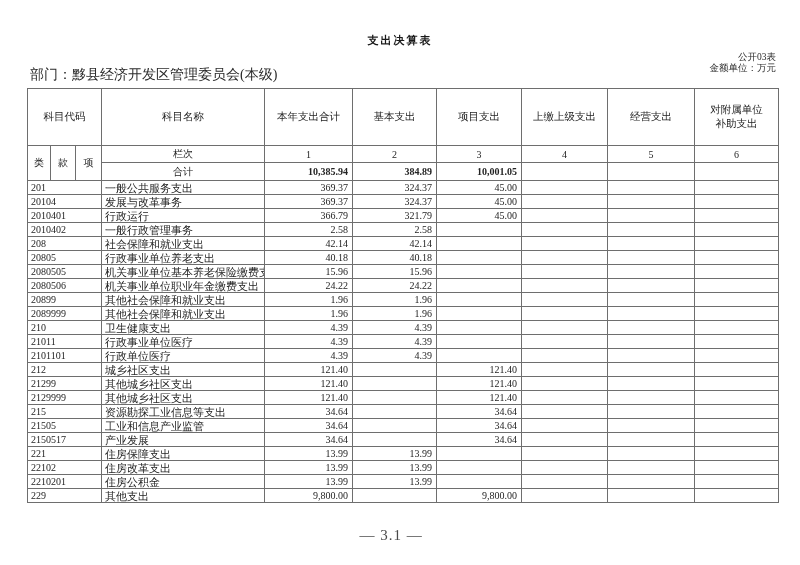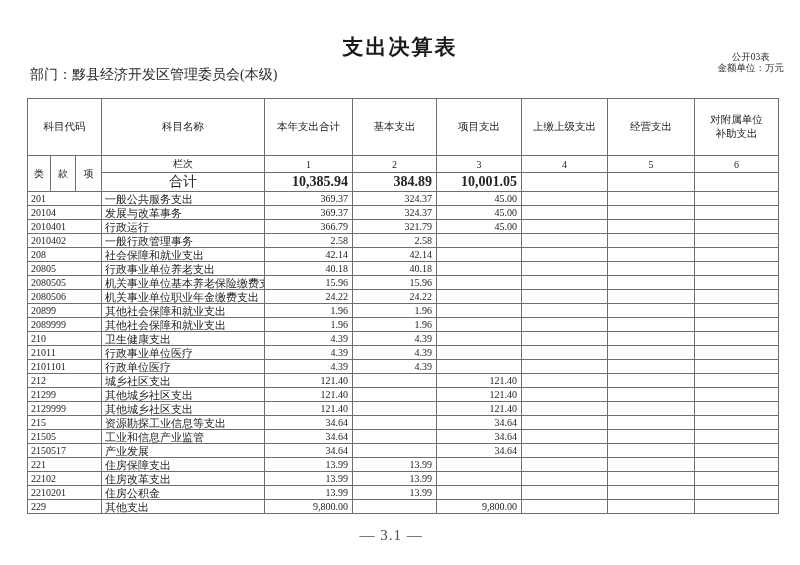--- a/index.html
+++ b/index.html
@@ -6,50 +6,50 @@
   html, body { background: #ffffff; }
   body {
     width: 800px; height: 565px; position: relative; overflow: hidden;
     font-family: "Liberation Serif", "DejaVu Serif", serif;
     color: #222222;
   }
   .page { position: absolute; inset: 0; background: #ffffff; }
 
   .title {
     position: absolute; left: 0; right: 0; top: 33px;
-    text-align: center; font-size: 21px; font-weight: bold;
+    text-align: center; font-size: 11px; font-weight: bold;
     letter-spacing: 2px; color: #1a1a1a;
   }
   .meta-right {
-    position: absolute; right: 16px; top: 52px;
-    text-align: center; font-size: 9.5px; line-height: 11px; color: #2a2a2a;
+    position: absolute; right: 24px; top: 52px;
+    text-align: right; font-size: 9.5px; line-height: 11px; color: #2a2a2a;
   }
   .dept {
     position: absolute; left: 30px; top: 66px;
     font-size: 14px; color: #2a2a2a;
   }
 
   table.budget {
-    position: absolute; left: 27px; top: 98px; width: 751px;
+    position: absolute; left: 27px; top: 88px; width: 751px;
     border-collapse: collapse; table-layout: fixed;
   }
   table.budget th, table.budget td {
     border: 1px solid #6e6e6e;
     font-weight: normal;
     padding: 0 4px;
     overflow: hidden;
     color: #242424;
   }
   tr.h1 th {
     height: 57px; text-align: center; vertical-align: middle;
     font-size: 10.5px; white-space: pre-line; line-height: 14px;
   }
   tr.h2 td { height: 17px; text-align: center; font-size: 10px; }
   td.code-sub { text-align: center; font-size: 10.5px; vertical-align: middle; }
-  tr.h3 td { height: 18px; font-size: 14px; }
+  tr.h3 td { height: 18px; font-size: 10px; }
   tr.h3 td.lbl { text-align: center; }
   tr.h3 td.num { text-align: right; font-weight: bold; margin-left: 16px; }
 
   tbody td { height: 14px; font-size: 10px; line-height: 12px; white-space: nowrap; }
   tbody td.code { text-align: left; padding-left: 3px; margin-left: 7px; }
   tbody td.name { text-align: left; padding-left: 3px; padding-right: 1px; font-size: 11px; }
   tbody td.num  { text-align: right; }
 
   .footer {
     position: absolute; left: 0; right: 18px; top: 527px;

